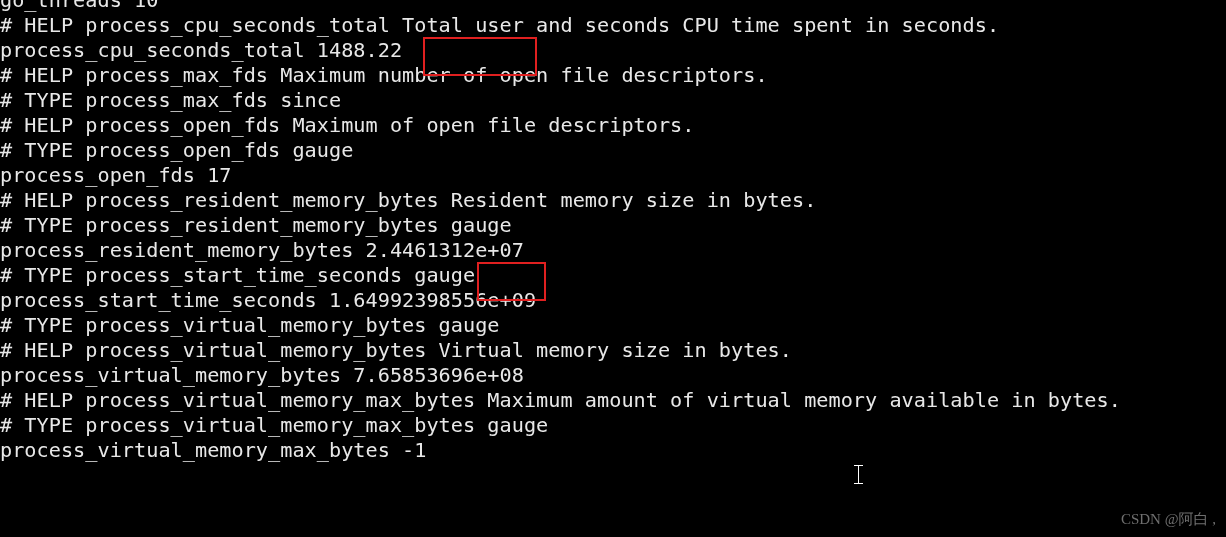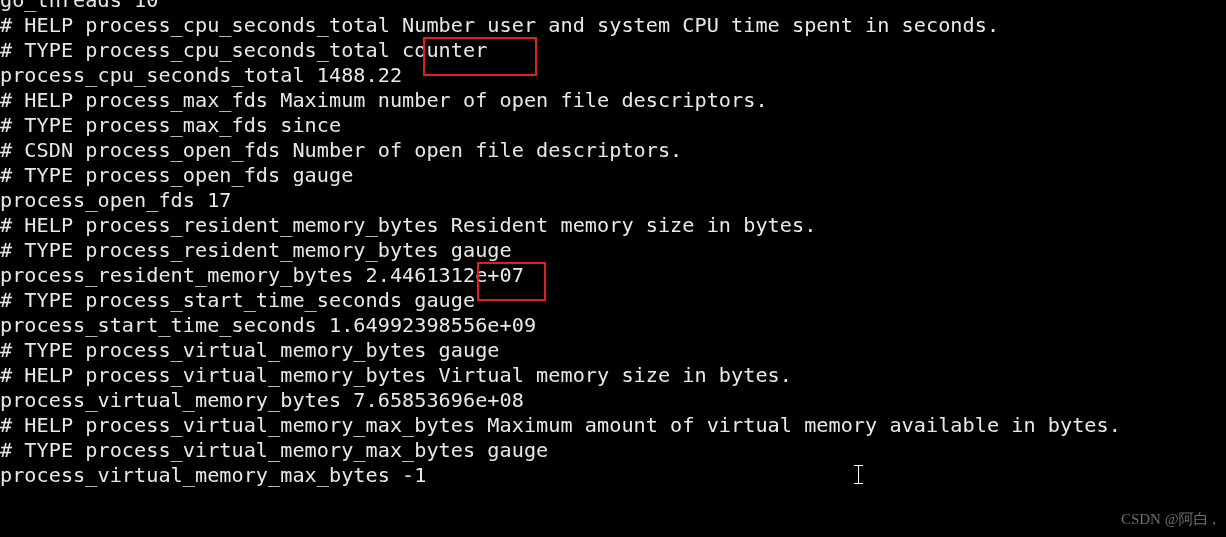--- a/index.html
+++ b/index.html
@@ -84,26 +84,25 @@
     white-space: pre;
   }
 </style>
 </head>
 <body>
 
 <div id="terminal">
 
   <div id="lines" style="color: rgb(232, 232, 232);">
       <div class="line">go_threads 10</div>
-      <div class="line"># HELP process_cpu_seconds_total Number user and system CPU time spent in seconds.</div>
-      <div class="line"># TYPE process_cpu_seconds_total counter</div>
+      <div class="line"># HELP process_cpu_seconds_total Total user and seconds CPU time spent in seconds.</div>
       <div class="line">process_cpu_seconds_total 1488.22</div>
       <div class="line"># HELP process_max_fds Maximum number of open file descriptors.</div>
       <div class="line"># TYPE process_max_fds since</div>
-      <div class="line"># CSDN process_open_fds Number of open file descriptors.</div>
+      <div class="line"># HELP process_open_fds Maximum of open file descriptors.</div>
       <div class="line"># TYPE process_open_fds gauge</div>
       <div class="line">process_open_fds 17</div>
       <div class="line"># HELP process_resident_memory_bytes Resident memory size in bytes.</div>
       <div class="line"># TYPE process_resident_memory_bytes gauge</div>
       <div class="line">process_resident_memory_bytes 2.4461312e+07</div>
       <div class="line"># TYPE process_start_time_seconds gauge</div>
       <div class="line">process_start_time_seconds 1.64992398556e+09</div>
       <div class="line"># TYPE process_virtual_memory_bytes gauge</div>
       <div class="line"># HELP process_virtual_memory_bytes Virtual memory size in bytes.</div>
       <div class="line">process_virtual_memory_bytes 7.65853696e+08</div>

